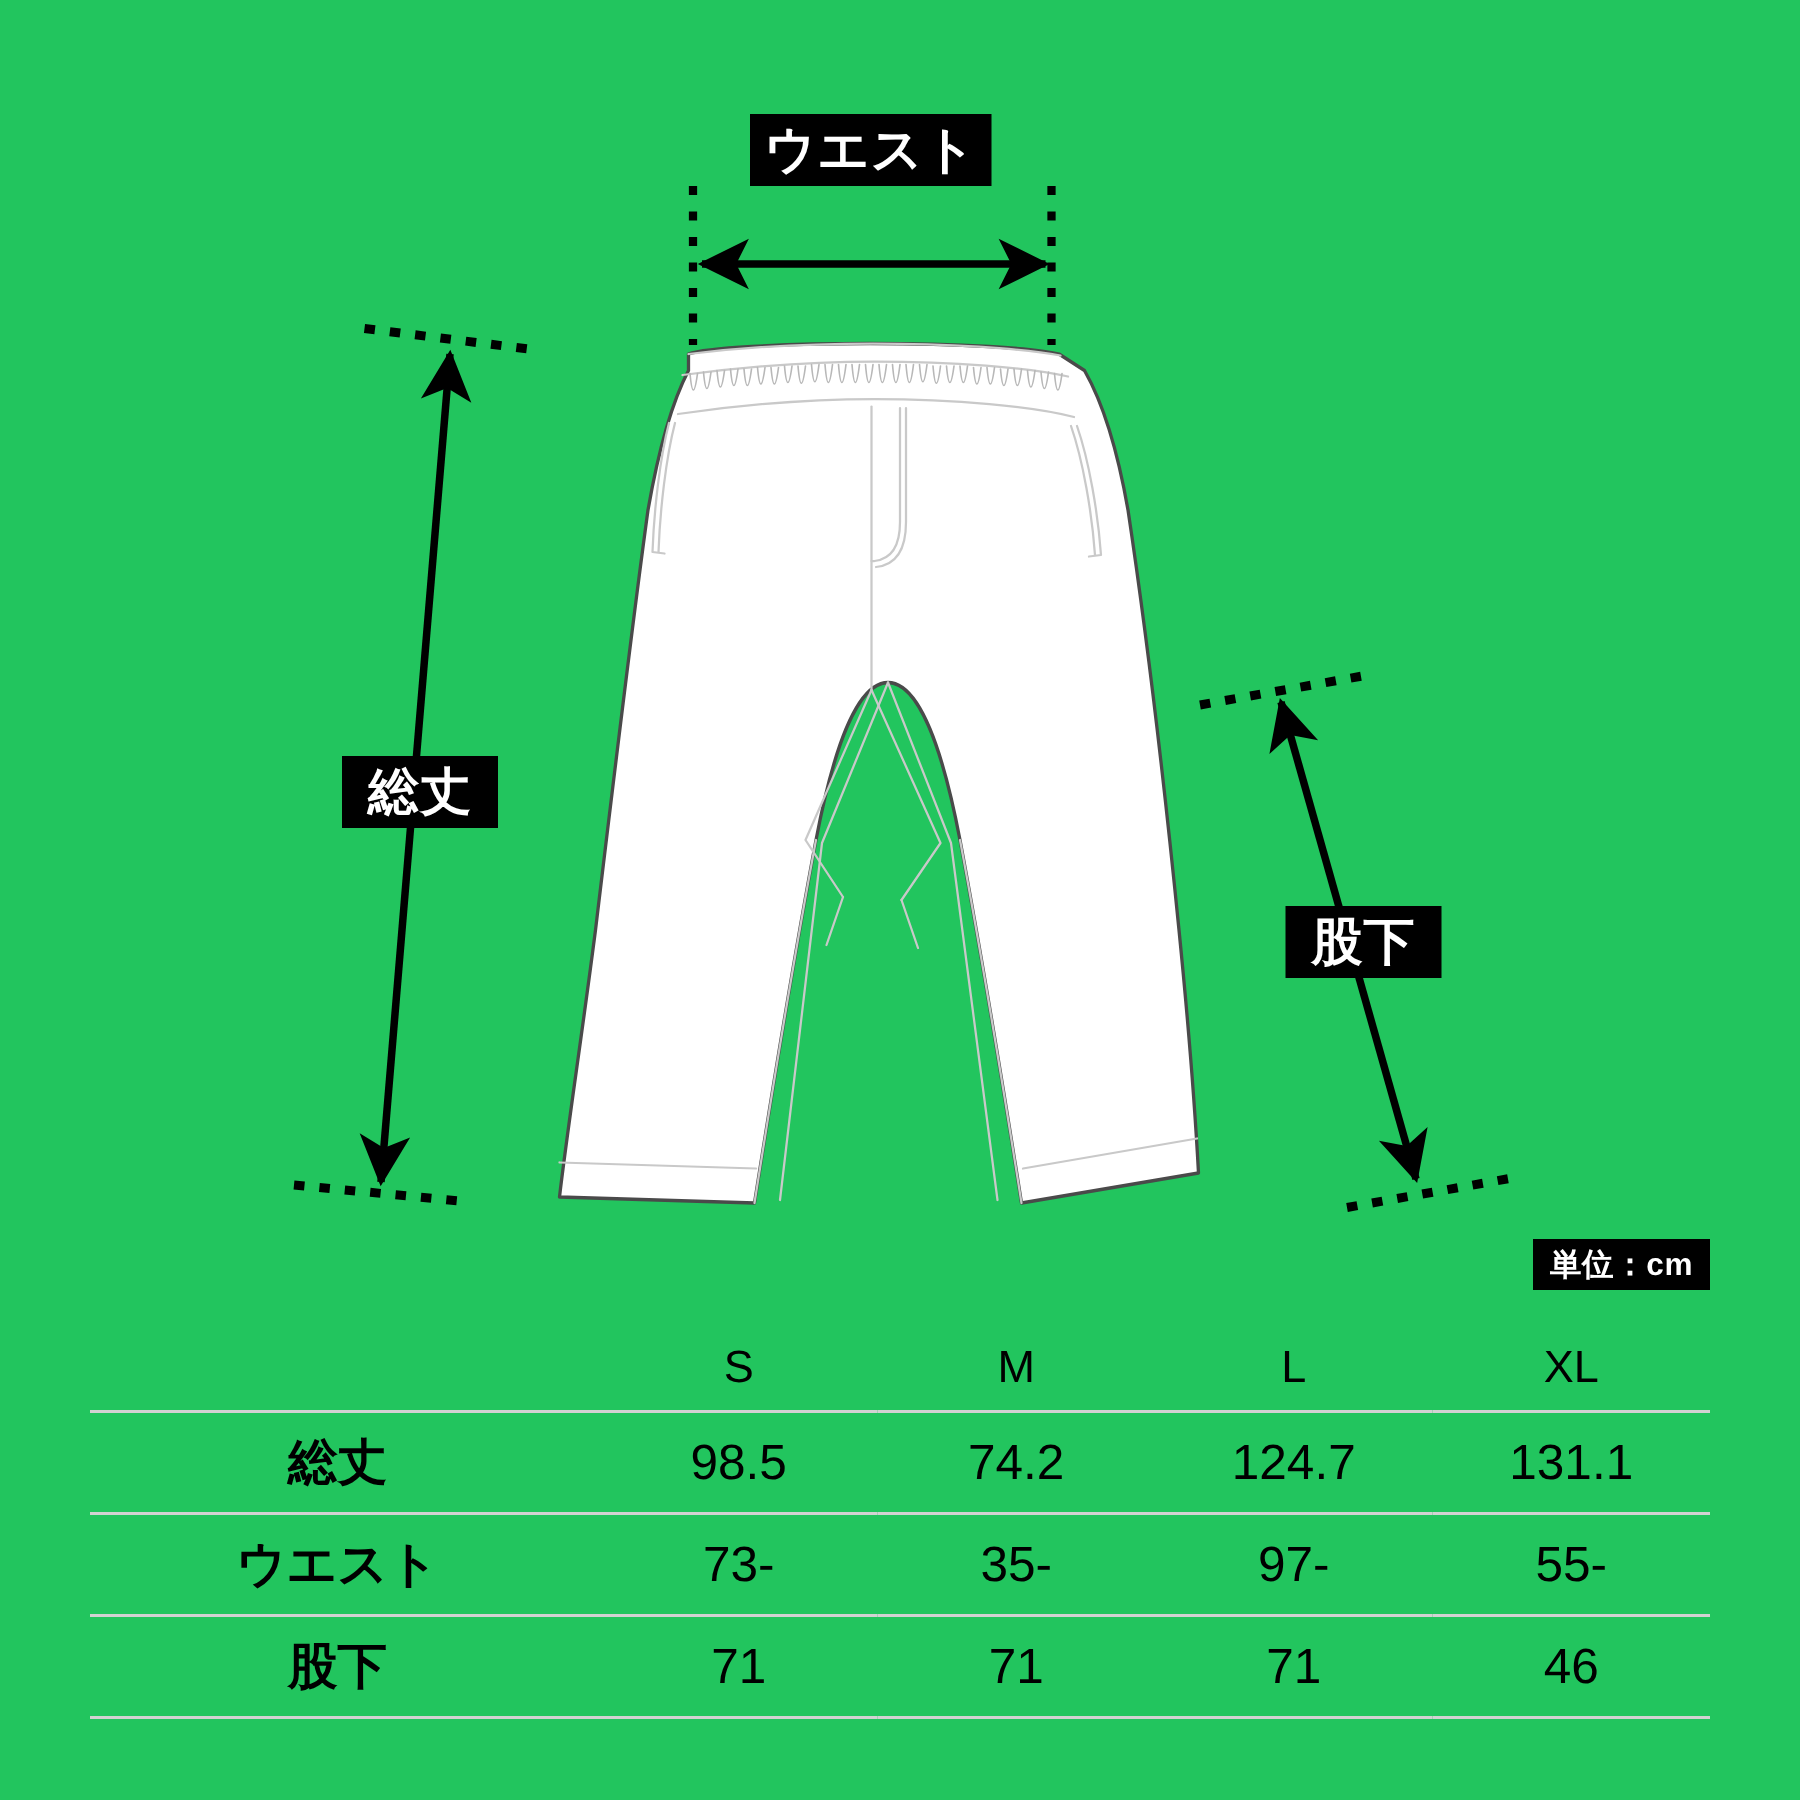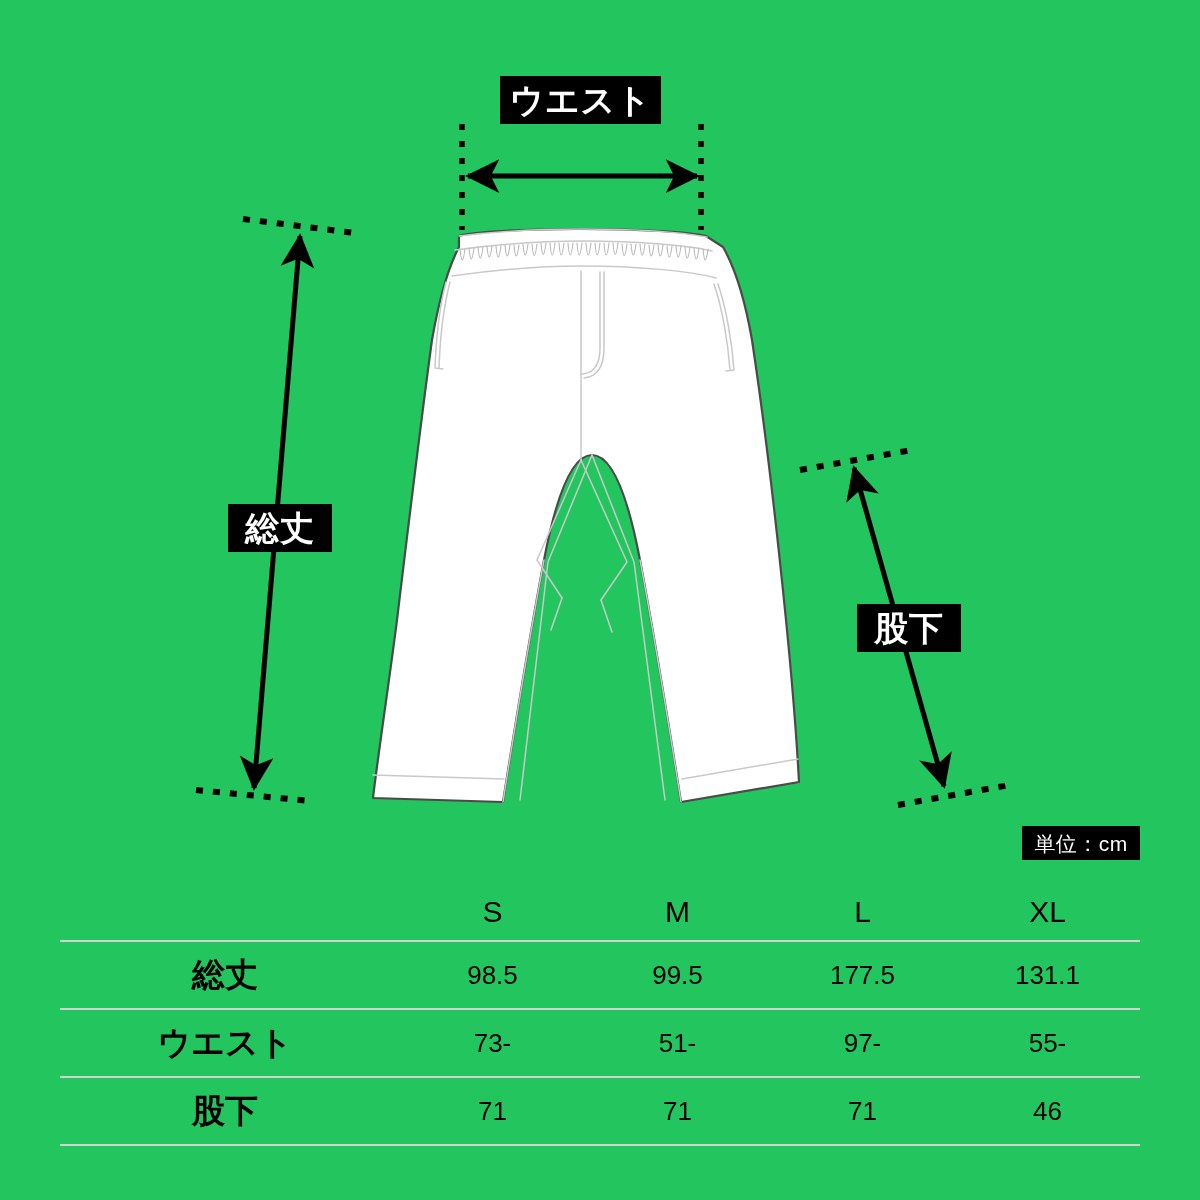--- a/index.html
+++ b/index.html
@@ -67,21 +67,21 @@
     width: 104px;
     height: 48px;
     font-size: 34px;
   }
   #chip-unit {
     left: 1022px;
     top: 826px;
     width: 118px;
     height: 34px;
     font-size: 21px;
-    font-weight: 400;
+    font-weight: 700;
   }
 
   
   #size-table {
     position: absolute;
     left: 60px;
     top: 884px;
     width: 1080px;
     border-collapse: collapse;
     table-layout: fixed;
@@ -103,21 +103,21 @@
     color: #000;
   }
   #size-table tbody tr {
     border-top: 2px solid #d2d2d2;
   }
   #size-table tbody tr:last-child {
     border-bottom: 2px solid #d2d2d2;
   }
   #size-table tbody td {
     height: 66px;
-    font-size: 26px;
+    font-size: 33px;
   }
   #size-table tbody td.row-label {
     font-size: 33px;
     font-weight: 700;
     text-align: center;
     padding-right: 10px;
   }
 </style>
 </head>
 <body>
@@ -262,28 +262,28 @@
         <th>S</th>
         <th>M</th>
         <th>L</th>
         <th>XL</th>
       </tr>
     </thead>
     <tbody>
       <tr>
         <td class="row-label">総丈</td>
         <td>98.5</td>
-        <td>99.5</td>
-        <td>177.5</td>
+        <td>74.2</td>
+        <td>124.7</td>
         <td>131.1</td>
       </tr>
       <tr>
         <td class="row-label">ウエスト</td>
         <td>73-</td>
-        <td>51-</td>
+        <td>35-</td>
         <td>97-</td>
         <td>55-</td>
       </tr>
       <tr>
         <td class="row-label">股下</td>
         <td>71</td>
         <td>71</td>
         <td>71</td>
         <td>46</td>
       </tr>

